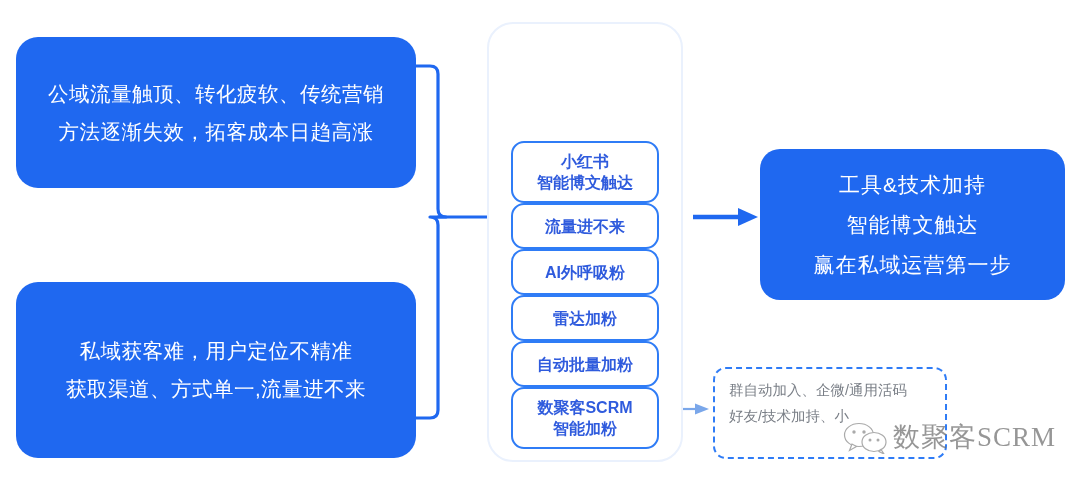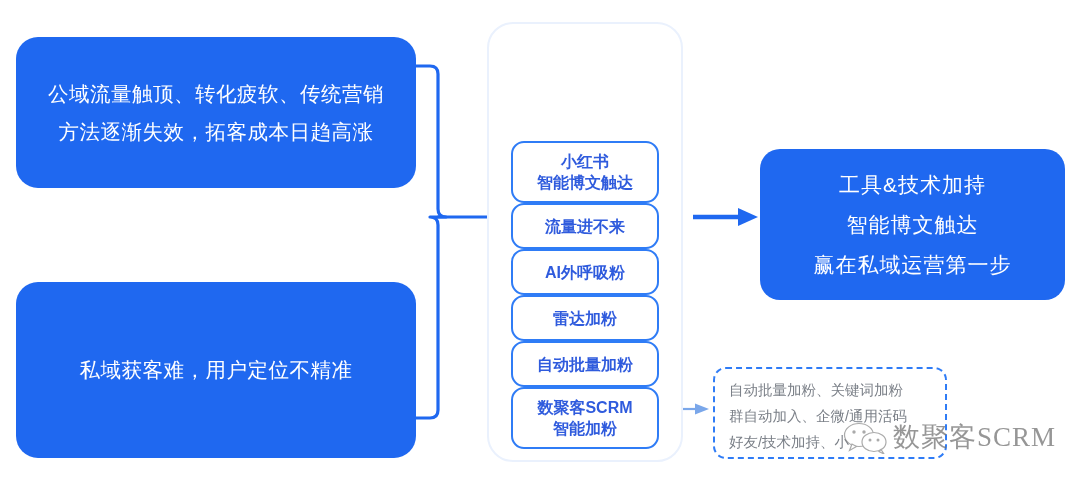--- a/index.html
+++ b/index.html
@@ -166,20 +166,21 @@
     </g>
   </svg>
 
   <div class="blue-card" id="card-problem-1">
     <div class="line">公域流量触顶、转化疲软、传统营销</div>
     <div class="line">方法逐渐失效，拓客成本日趋高涨</div>
   </div>
 
   <div class="blue-card" id="card-problem-2">
     <div class="line">私域获客难，用户定位不精准</div>
+    <div class="line">获取渠道、方式单一,流量进不来</div>
   </div>
 
   <div id="channel-container"></div>
   <div id="channel-list" style="position:absolute;left:487px;top:22px;width:196px;height:440px;">
 
     <div class="channel-item two-line">
       <span class="main">小红书</span>
       <span class="sub">智能博文触达</span>
     </div>
 
@@ -205,21 +206,20 @@
     </div>
   </div>
 
   <div id="card-result">
     <div class="line">工具&amp;技术加持</div>
     <div class="line">智能博文触达</div>
     <div class="line">赢在私域运营第一步</div>
   </div>
 
   <div id="detail-box">
-    <div class="dline">自动批量加粉、关键词加粉</div>
     <div class="dline">群自动加入、企微/通用活码</div>
     <div class="dline">好友/技术加持、小</div>
   </div>
 
   <div id="watermark">
     <svg width="46" height="34" viewBox="0 0 46 34" xmlns="http://www.w3.org/2000/svg">
       <g fill="#ffffff" stroke="#8a8a8a" stroke-width="1.2">
         <ellipse cx="16" cy="15" rx="14.5" ry="11.5"></ellipse>
         <path d="M 9 24 L 6.5 30.5 L 13.5 26.5 Z"></path>
         <ellipse cx="31" cy="22" rx="12" ry="9.5"></ellipse>

